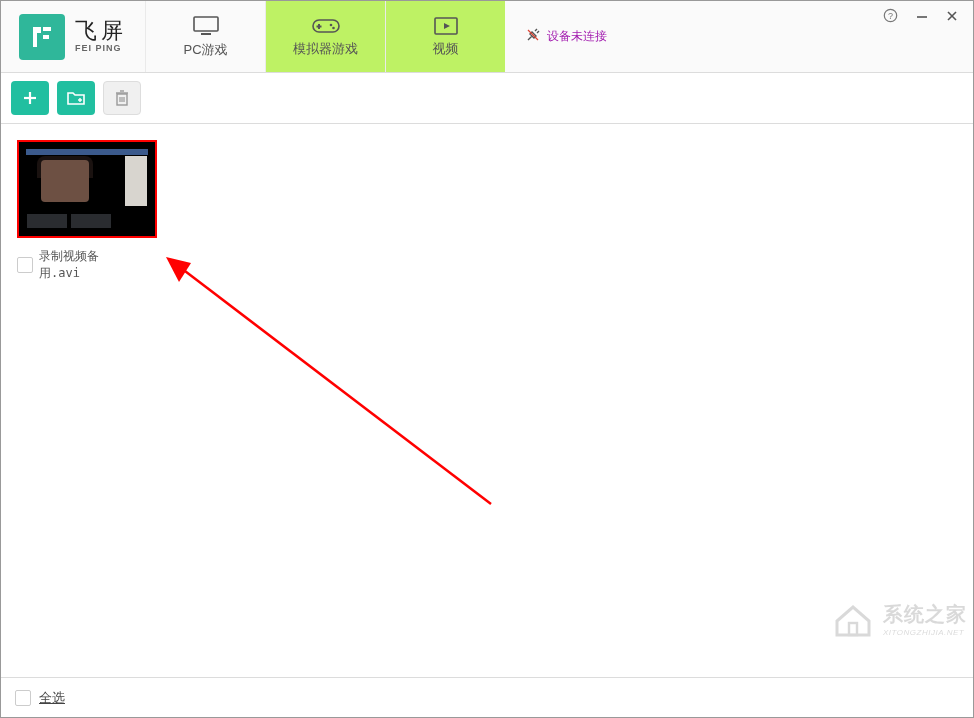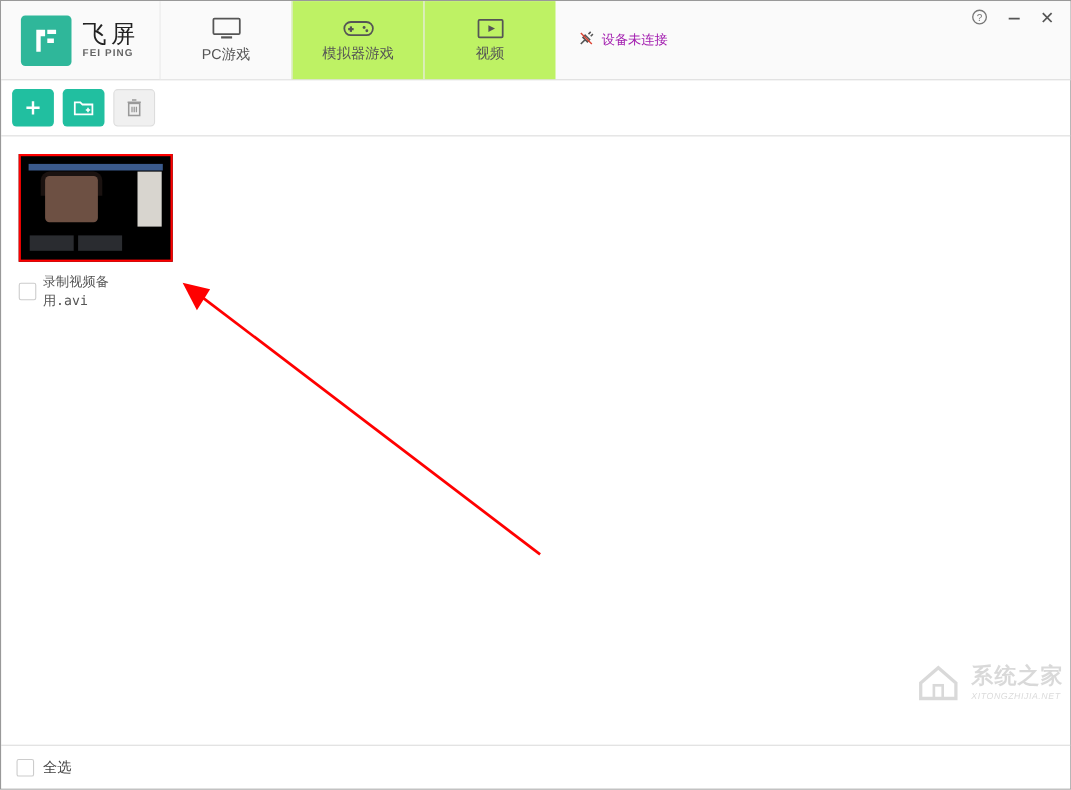--- a/index.html
+++ b/index.html
@@ -30,21 +30,21 @@
     .thumb-top { position:absolute; top:3px; left:3px; right:3px; height:6px; background:#3b5a8c; }
     .thumb-face { position:absolute; top:14px; left:18px; width:48px; height:42px; background:#6d5043; border-radius:4px; }
     .thumb-hair { position:absolute; top:10px; left:14px; width:56px; height:22px; background:#1a1210; border-radius:8px 8px 0 0; }
     .thumb-side { position:absolute; top:10px; right:4px; width:22px; height:50px; background:#d8d5cf; }
     .thumb-bot1 { position:absolute; bottom:4px; left:4px; width:40px; height:14px; background:#2a2c30; }
     .thumb-bot2 { position:absolute; bottom:4px; left:48px; width:40px; height:14px; background:#2a2c30; }
     .item-label-row { display: flex; align-items: center; gap: 6px; margin-top: 10px; }
     .checkbox { width: 16px; height: 16px; border: 1px solid #ccc; border-radius: 2px; background: #fff; cursor: pointer; flex-shrink: 0; }
     .item-label { font-size: 12px; color: #555; font-family: SimSun, monospace; }
     .arrow-svg { position: absolute; left: 160px; top: 130px; pointer-events: none; }
-    .footer { height: 40px; border-top: 1px solid #dcdcdc; display: flex; align-items: center; padding: 0 14px; gap: 8px; font-size: 13px; color: #444; }
+    .footer { height: 40px; border-top: 1px solid #dcdcdc; display: flex; align-items: center; padding: 0 14px; gap: 8px; font-size: 13px; color: #444; text-decoration: underline; }
     .watermark { position: absolute; right: 6px; bottom: 36px; opacity: 0.18; display:flex; align-items:center; gap:8px; pointer-events:none; }
     .wm-text { display:flex; flex-direction:column; color:#333; }
     .wm-cn { font-size: 20px; font-weight:bold; letter-spacing:1px; }
     .wm-en { font-size: 8px; letter-spacing:0.5px;font-style:italic; }
   </style>
 </head>
 <body>
 
 <div class="window">
   <div class="header">

